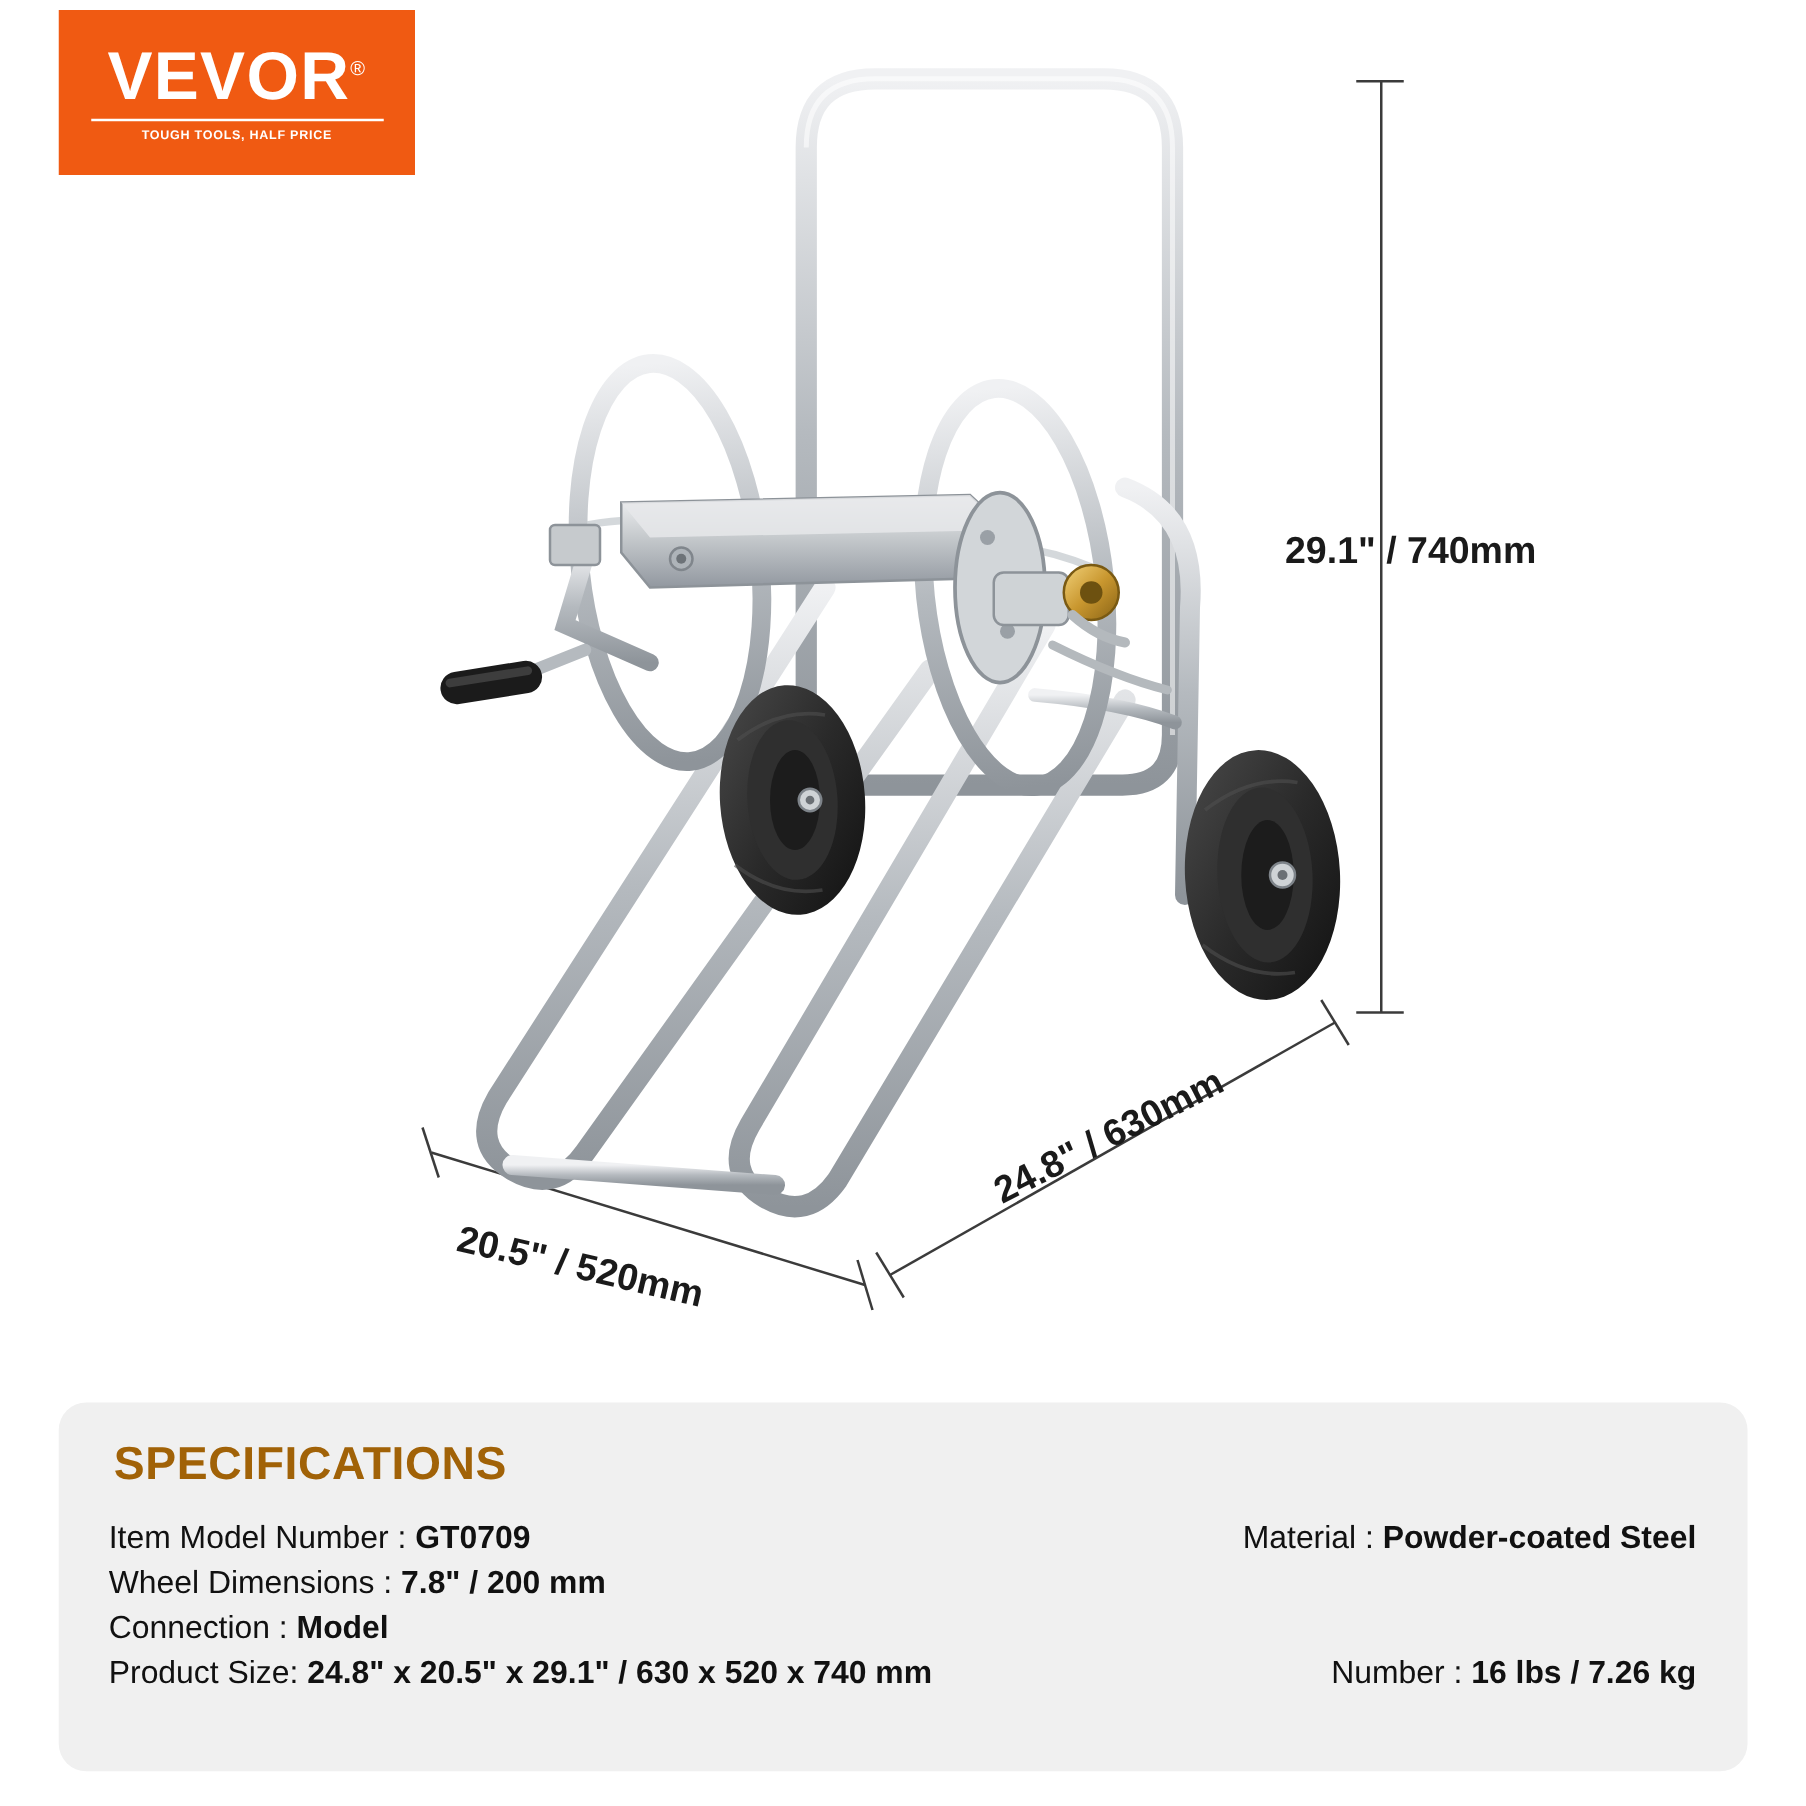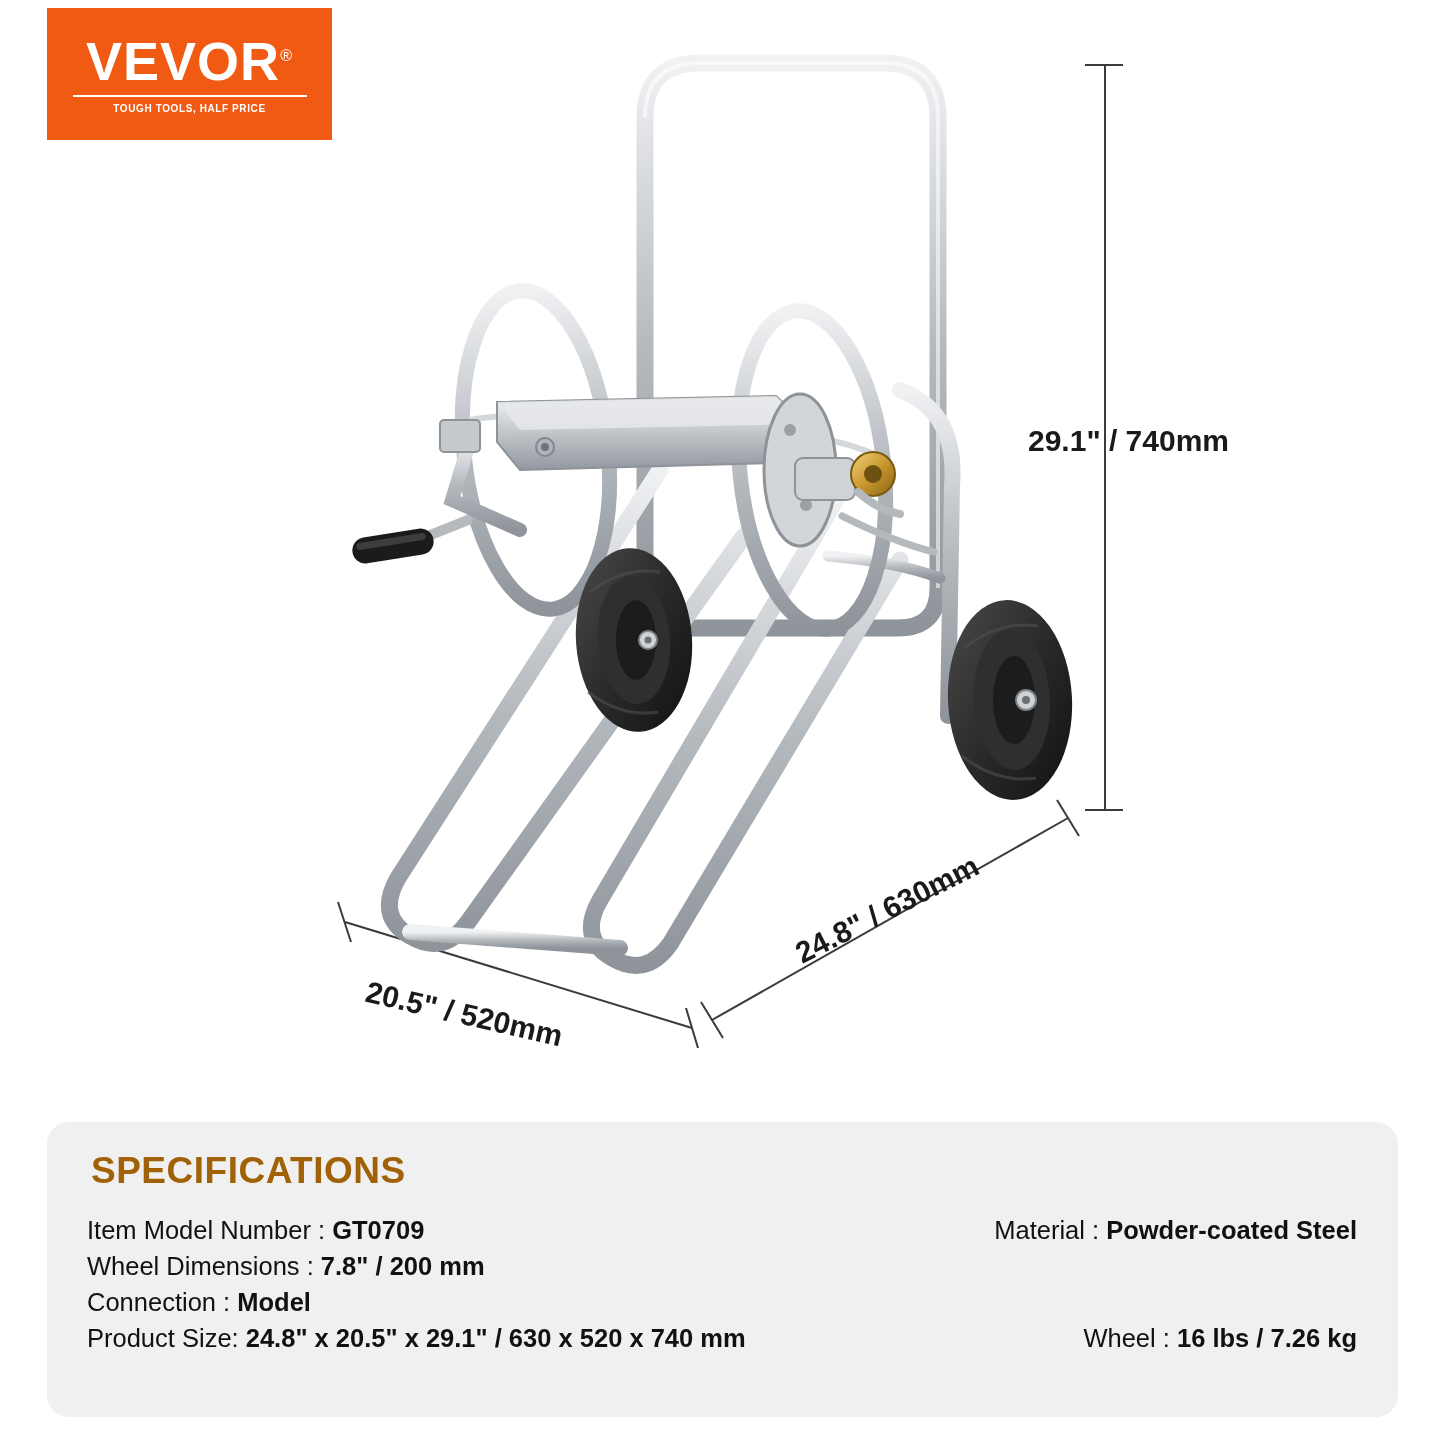--- a/index.html
+++ b/index.html
@@ -303,19 +303,19 @@
         <span class="spec-val">Model</span>
       </div>
     </div>
 
     <div class="spec-row">
       <div class="spec-cell">
         <span class="spec-key">Product Size:</span>
         <span class="spec-val">24.8" x 20.5" x 29.1" / 630 x 520 x 740 mm</span>
       </div>
       <div class="spec-cell right">
-        <span class="spec-key">Wheel :</span>
+        <span class="spec-key">Number :</span>
         <span class="spec-val">16 lbs / 7.26 kg</span>
       </div>
     </div>
 
   </div>
 </div>
 
 </body></html>

